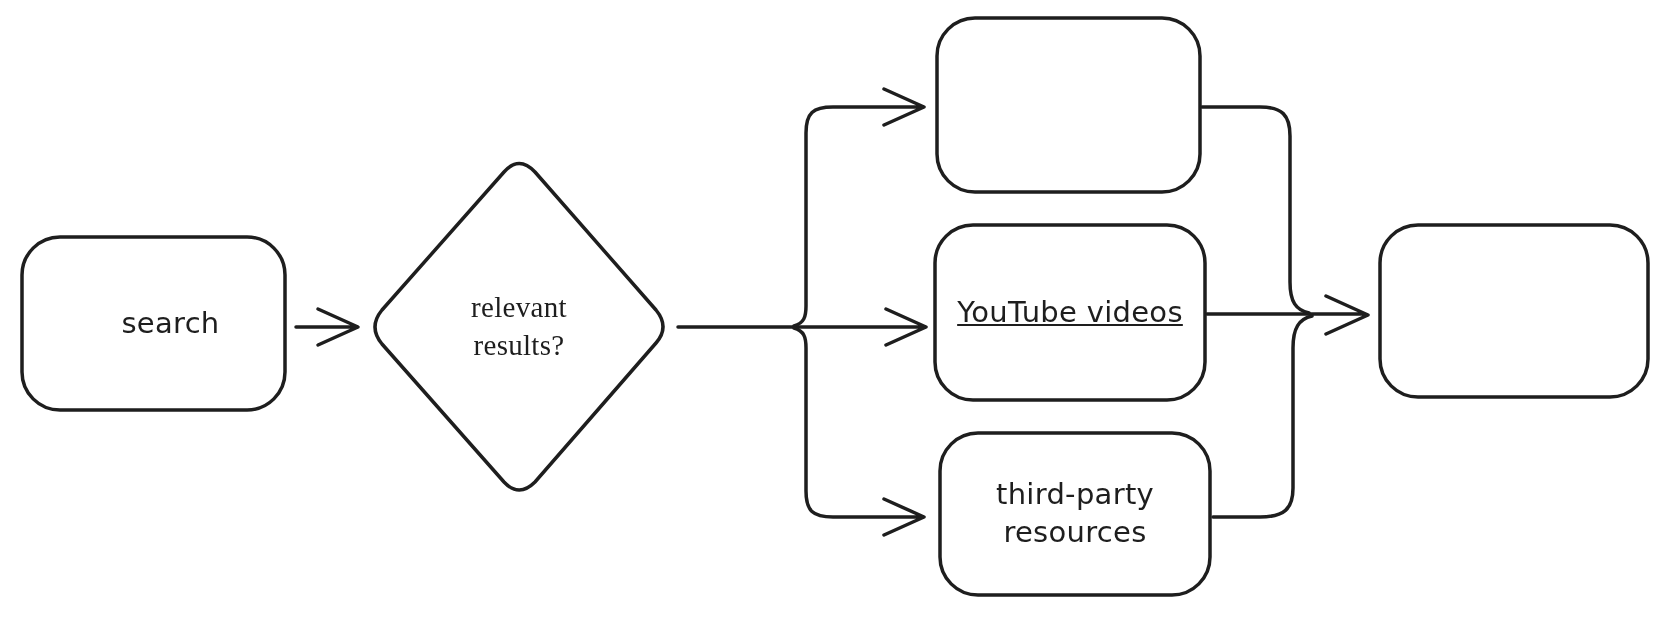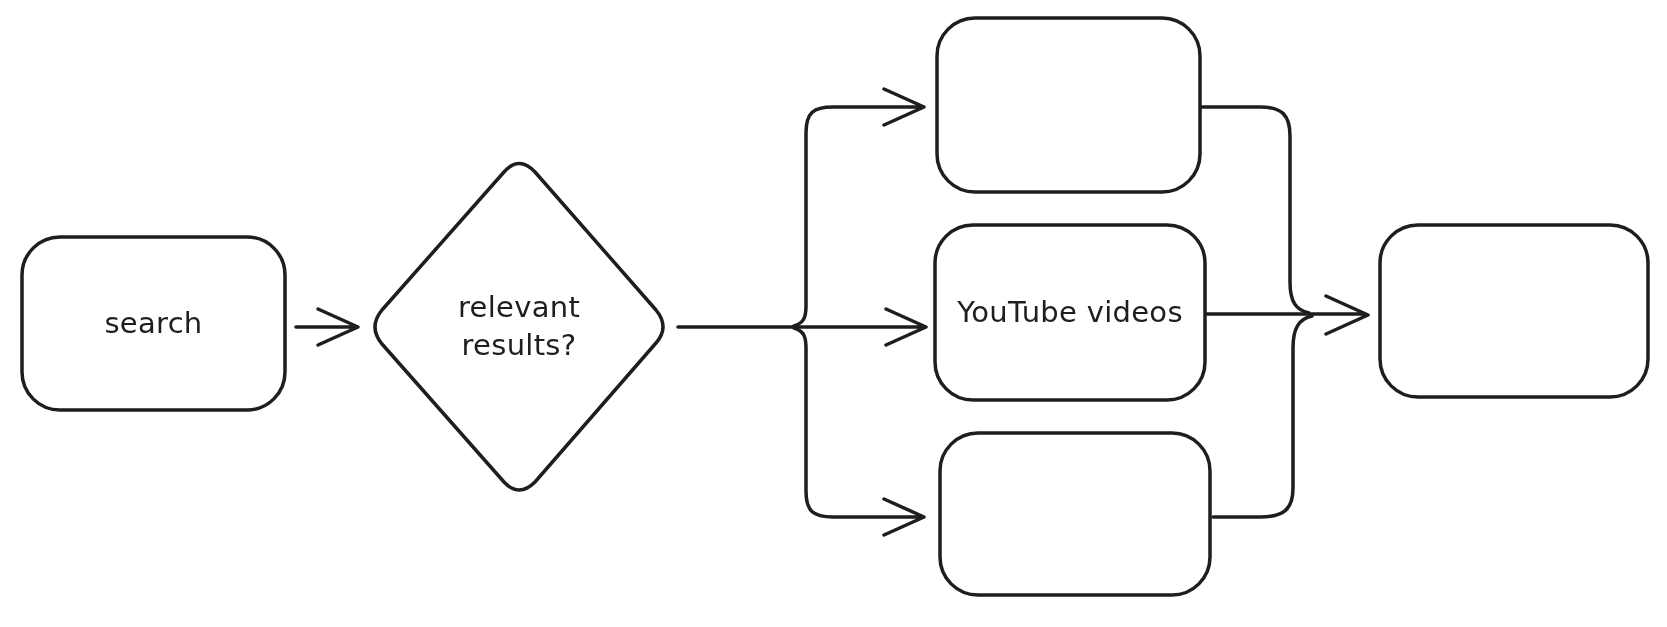--- a/index.html
+++ b/index.html
@@ -41,27 +41,27 @@
     font-size: 29px;
     line-height: 1.3;
     letter-spacing: 0.3px;
     text-align: center;
     pointer-events: none;
   }
   .node-label span {
     display: inline-block;
     text-align: center;
   }
-  .w-search   { left: 22px;   top: 237px; width: 263px; height: 173px; }
+  .w-search   { left: 39px;   top: 237px; width: 263px; height: 173px; }
   .w-decision { left: 368px;  top: 155px; width: 302px; height: 343px; }
   .w-specdoc  { left: 937px;  top: 18px;  width: 263px; height: 174px; }
-  .w-youtube  { left: 935px;  top: 225px; width: 270px; height: 175px; }
+  .w-youtube  { left: 935px;  top: 225px; width: 270px; height: 175px; text-decoration: underline; }
   .w-thirdpty { left: 940px;  top: 433px; width: 270px; height: 162px; }
   .w-return   { left: 1380px; top: 225px; width: 268px; height: 172px; }
-  .inner-170 { width: 170px; }
+  .inner-170 { width: 170px; font-family: Liberation Serif, serif; }
   .inner-230 { width: 230px; }
   .inner-250 { width: 250px; }
 </style>
 </head>
 <body>
 
 <div class="canvas">
 
   <svg class="edges-and-shapes" width="1667" height="627" viewBox="0 0 1667 627">
 
@@ -98,15 +98,18 @@
 
   <div class="node-label w-decision">
     <span class="inner-170">relevant results?</span>
   </div>
 
 
   <div class="node-label w-youtube">
     <span class="inner-250">YouTube videos</span>
   </div>
 
+  <div class="node-label w-thirdpty">
+    <span class="inner-230">third-party resources</span>
+  </div>
 
 
 </div>
 
 </body></html>

